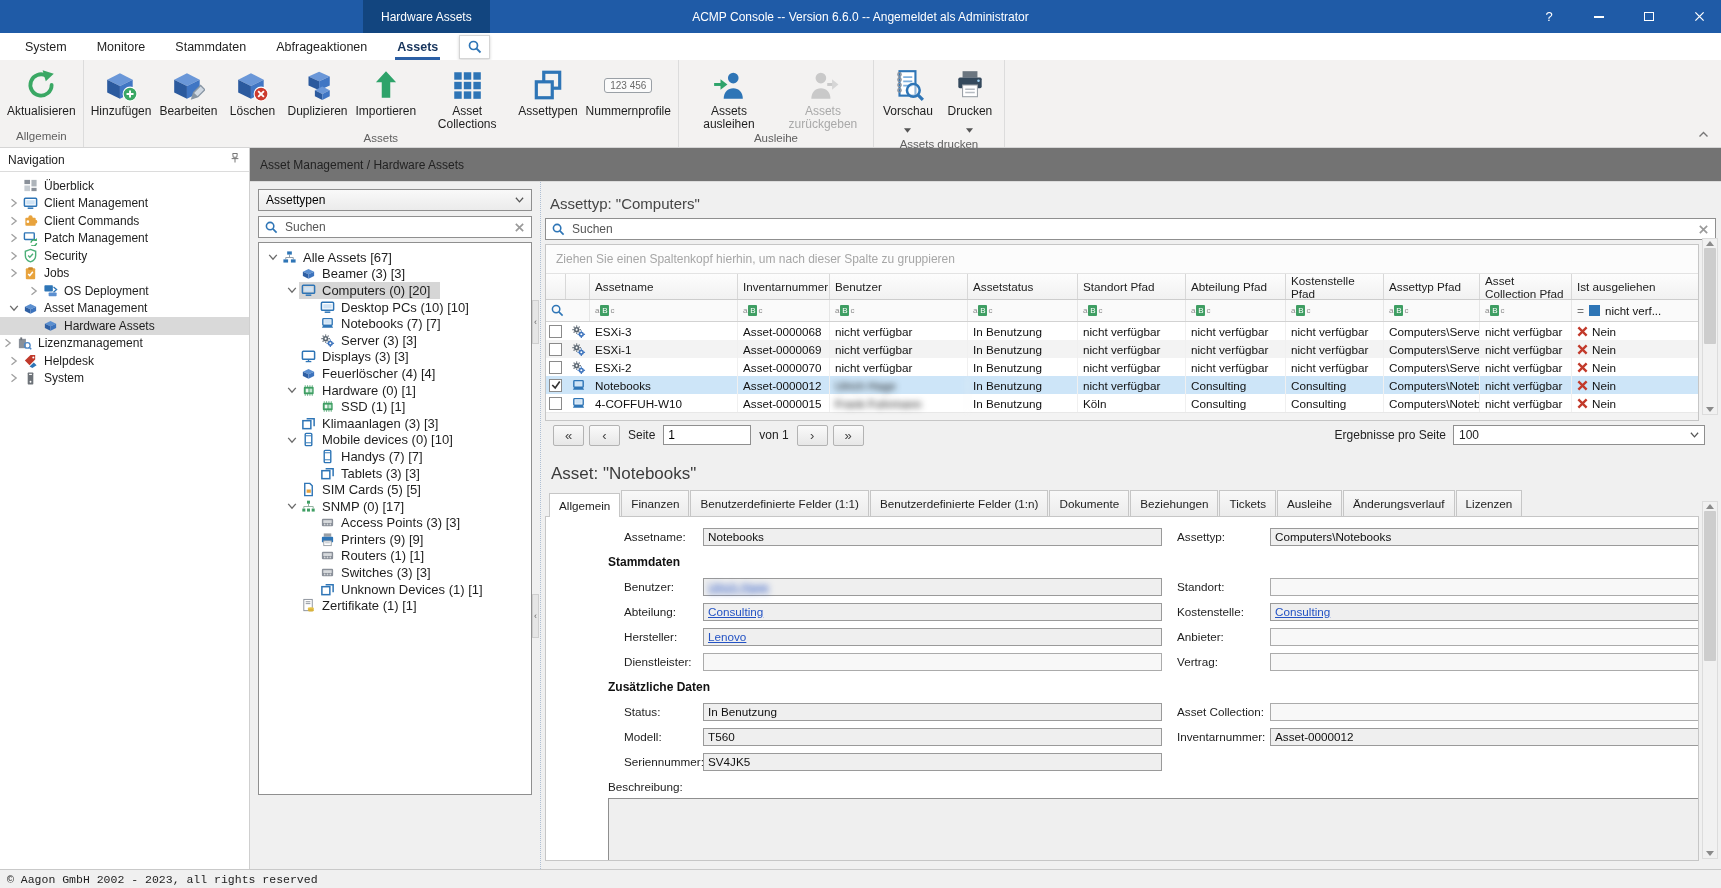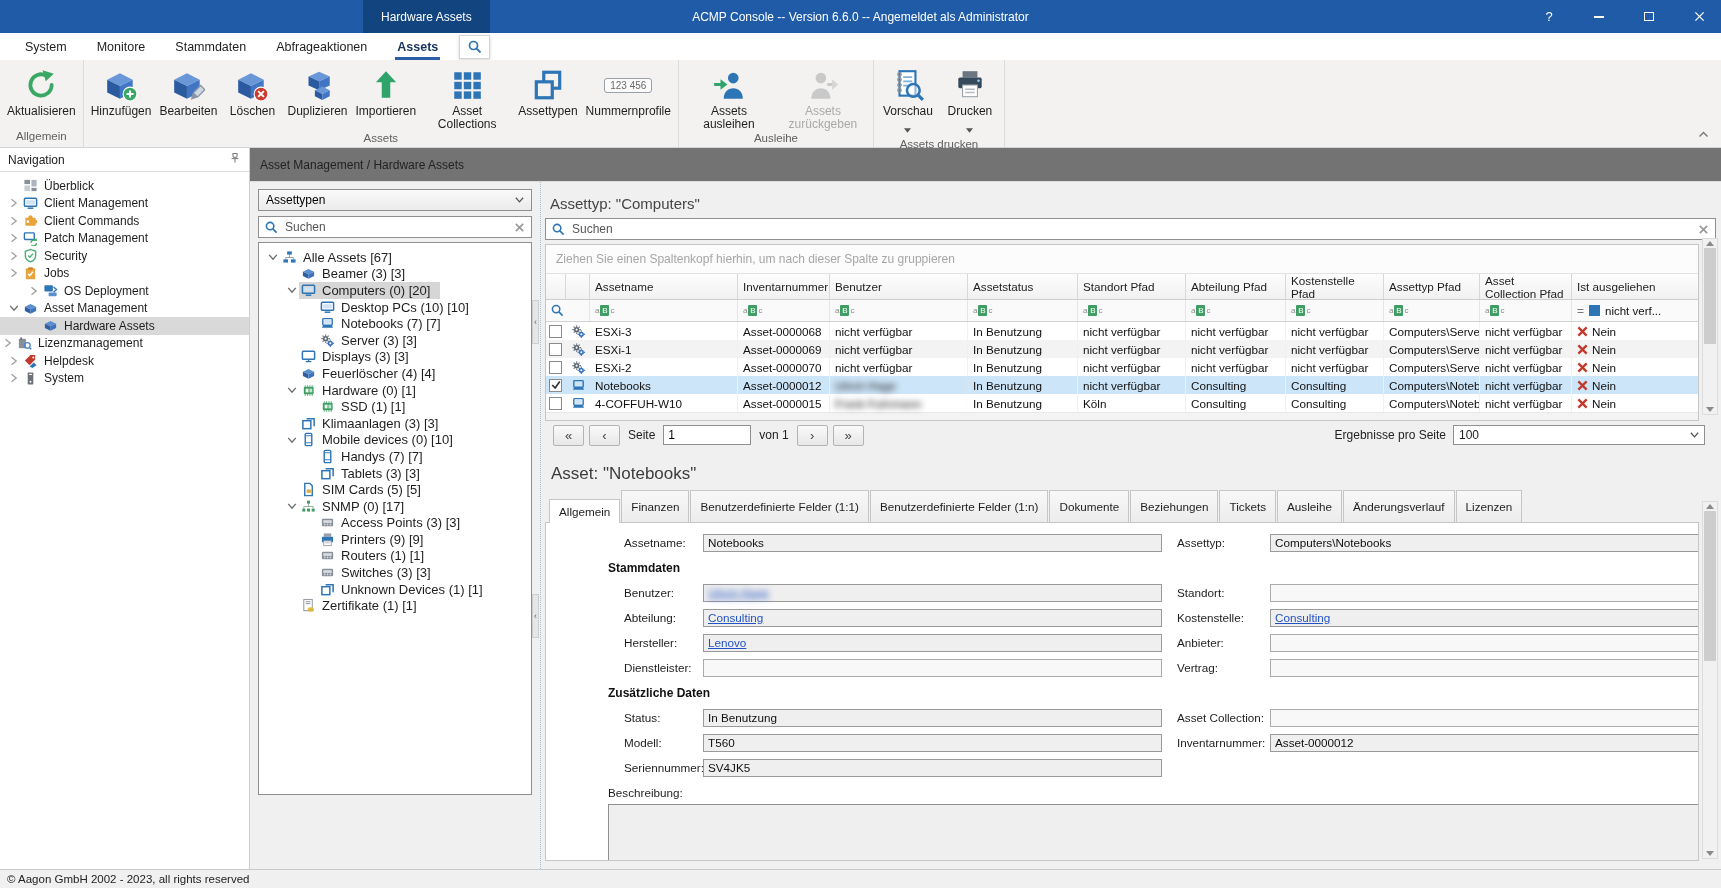--- a/index.html
+++ b/index.html
@@ -96,39 +96,39 @@
   .pagination{height:28px;display:flex;align-items:center;gap:5px;padding:3px 6px 3px 8px;font-size:12px;color:#222;margin-right:0;}
   .pg-btn{width:31px;height:21px;border:1px solid #b3b3b3;border-radius:2px;background:linear-gradient(#fafafa,#e7e7e7);display:flex;align-items:center;justify-content:center;font-size:13px;color:#444;}
   .pg-label{padding:0 3px;}
   .pg-input{width:88px;height:20px;border:1px solid #8f8f8f;background:#fff;font-size:12px;padding-left:4px;font-family:"Liberation Sans",sans-serif;outline:none;}
   .pg-right{margin-left:auto;display:flex;align-items:center;gap:7px;padding-right:10px;}
   .pg-select{width:252px;height:20px;border:1px solid #8f8f8f;background:#fff;display:flex;align-items:center;justify-content:space-between;padding:0 5px;font-size:12px;}
 
   
   .detail-title{height:30px;margin-top:5px;font-size:17px;color:#3c3c3c;display:flex;align-items:flex-end;padding-left:6px;}
   .tabs{display:flex;align-items:flex-end;padding-left:4px;margin-top:6px;margin-right:22px;}
-  .tab{height:32px;display:flex;align-items:center;padding:0 9px;font-size:11.7px;color:#1e1e1e;background:linear-gradient(#f8f8f8,#ececec);border:1px solid #c6c6c6;border-bottom:none;margin-right:1px;}
+  .tab{height:26px;display:flex;align-items:center;padding:0 9px;font-size:11.7px;color:#1e1e1e;background:linear-gradient(#f8f8f8,#ececec);border:1px solid #c6c6c6;border-bottom:none;margin-right:1px;}
   .tab.active{background:#fff;height:24px;position:relative;z-index:2;margin-bottom:-1px;}
   .form-panel{flex:1;background:#fff;border:1px solid #c6c6c6;margin-right:22px;padding:7px 12px 0 62px;min-height:0;overflow:hidden;position:relative;z-index:1;}
   .frow{display:flex;align-items:center;height:25px;margin-left:16px;}
   .fsection{height:25px;display:flex;align-items:center;font-weight:bold;font-size:12px;color:#111;}
   .flabel{font-size:11.7px;color:#1e1e1e;flex:none;}
   .fl-label{width:79px;}
   .fr-label{width:93px;}
   .fgap{width:15px;flex:none;}
   .finput{height:18px;border:1px solid #9a9a9a;background:#efefef;display:flex;align-items:center;padding:0 4px;font-size:11.7px;color:#111;flex:none;}
   .finput.empty{background:#f8f8f8;border-color:#ababab;}
   .fl-input{width:459px;}
   .fr-input{width:467px;}
   .flink{color:#2453c4;text-decoration:underline;}
   .ftextarea{width:1092px;height:68px;border:1px solid #8f8f8f;background:#efefef;margin-top:2px;}
   .ta-label-row{height:22px;display:flex;align-items:flex-end;padding-bottom:3px;}
 
   
-  .statusbar{height:19px;border-top:1px solid #c9c9c9;background:#f0f0f0;display:flex;align-items:center;padding-left:7px;font-size:11.5px;color:#222;}
+  .statusbar{height:19px;border-top:1px solid #c9c9c9;background:#f0f0f0;display:flex;align-items:center;padding-left:7px;font-size:11.5px;color:#222;font-family:Liberation Mono, monospace;}
 </style>
 </head>
 <body>
 
 <div class="app">
 
   <div class="titlebar">
     <div class="tb-title">ACMP Console -- Version 6.6.0 -- Angemeldet als Administrator</div>
     <div class="doc-tab">Hardware Assets</div>
     <div class="win-btns">

